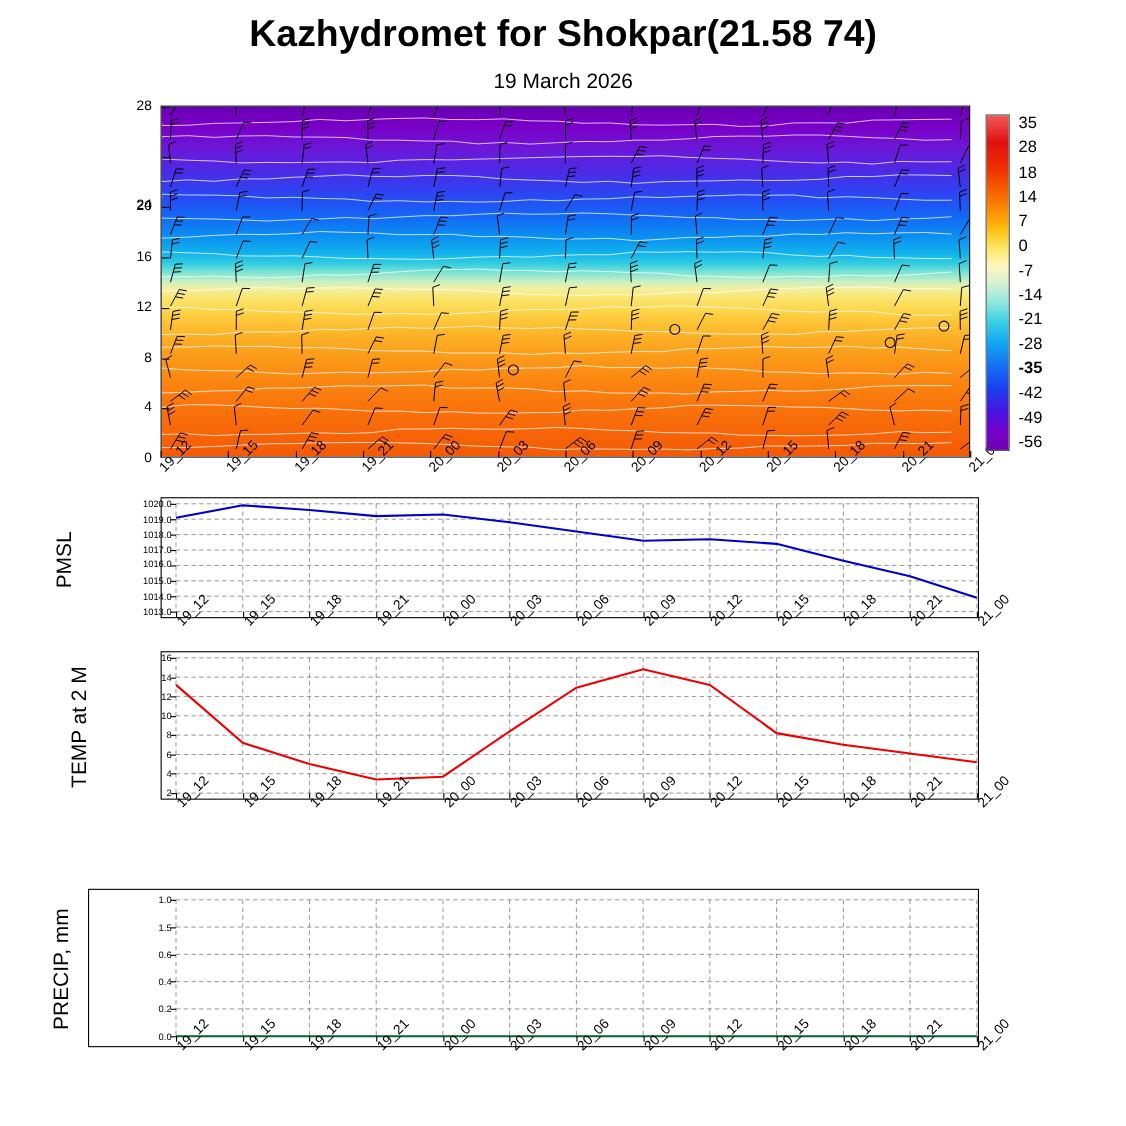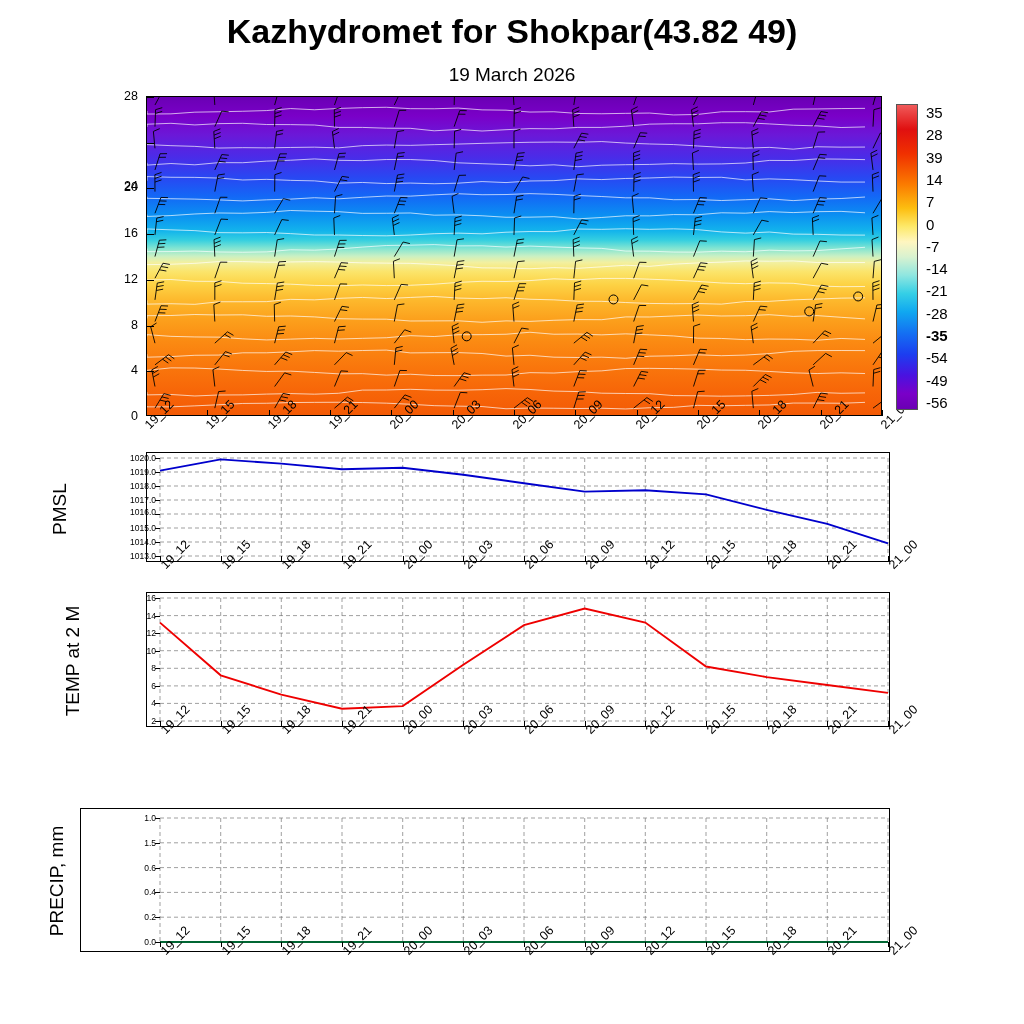--- a/index.html
+++ b/index.html
@@ -79,21 +79,21 @@
   }
   .smallytick{position:absolute;right:3px;font-size:8.5px;transform:translateY(-50%);}
   .xlabel-rot{
     position:absolute;font-size:12.5px;transform:rotate(-45deg);
     transform-origin:left top;white-space:nowrap;
   }
 </style>
 </head>
 <body>
 
-<div class="title">Kazhydromet for Shokpar(43.82 49)</div>
+<div class="title">Kazhydromet for Shokpar(21.58 74)</div>
 <div class="subtitle">19 March 2026</div>
 
 <div id="panel-sounding">
   <div class="plotbox">
     <div class="grad"></div>
     <svg class="whitecontours" viewBox="0 0 736 320" preserveAspectRatio="none">
         <path d="M 0 14 L 0 17.1 L 24 16.9 L 48 15.2 L 72 14.8 L 96 14.3 L 120 13.6 L 144 11.6 L 168 12.8 L 192 11.5 L 216 10.7 L 240 10.3 L 264 11.7 L 288 11.8 L 312 11.1 L 336 12.9 L 360 13.2 L 384 15.1 L 408 14.8 L 432 16.5 L 456 16.8 L 480 16.4 L 504 16.1 L 528 18.0 L 552 17.5 L 576 14.8 L 600 14.7 L 624 15.0 L 648 12.2 L 672 12.0 L 696 11.6 L 720 11.4" fill="none" stroke="#ffffff" stroke-width="0.8" stroke-opacity="0.85"></path>
         <path d="M 0 30 L 0 27.3 L 24 26.4 L 48 28.0 L 72 26.7 L 96 26.4 L 120 27.6 L 144 27.7 L 168 28.1 L 192 30.5 L 216 30.5 L 240 31.3 L 264 31.4 L 288 33.9 L 312 32.5 L 336 34.1 L 360 32.8 L 384 31.7 L 408 31.9 L 432 30.5 L 456 30.5 L 480 29.3 L 504 27.2 L 528 26.8 L 552 26.9 L 576 25.8 L 600 25.8 L 624 27.0 L 648 28.3 L 672 29.0 L 696 30.6 L 720 30.0" fill="none" stroke="#ffffff" stroke-width="0.8" stroke-opacity="0.85"></path>
         <path d="M 0 48 L 0 47.7 L 24 48.8 L 48 49.5 L 72 51.2 L 96 50.8 L 120 51.0 L 144 50.6 L 168 50.3 L 192 51.0 L 216 48.8 L 240 48.2 L 264 48.5 L 288 47.8 L 312 47.2 L 336 46.5 L 360 45.9 L 384 45.4 L 408 45.2 L 432 45.4 L 456 44.7 L 480 46.2 L 504 47.1 L 528 47.7 L 552 49.1 L 576 50.5 L 600 51.3 L 624 50.5 L 648 52.3 L 672 49.9 L 696 50.3 L 720 50.2" fill="none" stroke="#ffffff" stroke-width="0.8" stroke-opacity="0.85"></path>
         <path d="M 0 66 L 0 68.3 L 24 66.7 L 48 68.0 L 72 65.8 L 96 65.9 L 120 64.3 L 144 63.4 L 168 62.1 L 192 63.5 L 216 63.8 L 240 62.7 L 264 62.7 L 288 63.7 L 312 66.0 L 336 66.9 L 360 67.7 L 384 69.0 L 408 68.0 L 432 69.9 L 456 68.4 L 480 67.9 L 504 67.6 L 528 66.8 L 552 67.3 L 576 67.1 L 600 66.2 L 624 63.6 L 648 63.7 L 672 62.1 L 696 62.3 L 720 62.8" fill="none" stroke="#ffffff" stroke-width="0.8" stroke-opacity="0.85"></path>
@@ -1135,30 +1135,30 @@
       <div class="xtickmark" style="left: 674.667px; top: -6px;"></div>
       <div class="xtick" style="left: 732px;">21_00</div>
       <div class="xtickmark" style="left: 736px; top: -6px;"></div>
     </div>
 </div>
 
 <div id="colorbar">
   <div class="cbbox"></div>
 <div class="cblabel" style="top: 8px;">35</div>
     <div class="cblabel" style="top: 30.3077px;">28</div>
-    <div class="cblabel" style="top: 52.6154px;">39</div>
+    <div class="cblabel" style="top: 52.6154px;">18</div>
     <div class="cblabel" style="top: 74.9231px;">14</div>
     <div class="cblabel" style="top: 97.2308px;">7</div>
     <div class="cblabel" style="top: 119.538px;">0</div>
     <div class="cblabel" style="top: 141.846px;">-7</div>
     <div class="cblabel" style="top: 164.154px;">-14</div>
     <div class="cblabel" style="top: 186.462px;">-21</div>
     <div class="cblabel" style="top: 208.769px;">-28</div>
     <div class="cblabel" style="top: 231.077px; font-weight: bold;">-35</div>
-    <div class="cblabel" style="top: 253.385px;">-54</div>
+    <div class="cblabel" style="top: 253.385px;">-42</div>
     <div class="cblabel" style="top: 275.692px;">-49</div>
     <div class="cblabel" style="top: 298px;">-56</div>
   </div>
 
 <div class="linepanel" id="panel-pmsl" style="left:146px;top:452px;width:744px;height:110px;">
   <div class="lbox"></div>
   <svg class="gridsvg" viewBox="0 0 744 110" preserveAspectRatio="none">
       <line x1="14" y1="104.0" x2="742" y2="104.0" stroke="#777" stroke-width="0.7" stroke-dasharray="4 3"></line>
       <line x1="14" y1="90.0" x2="742" y2="90.0" stroke="#777" stroke-width="0.7" stroke-dasharray="4 3"></line>
       <line x1="14" y1="76.0" x2="742" y2="76.0" stroke="#777" stroke-width="0.7" stroke-dasharray="4 3"></line>

